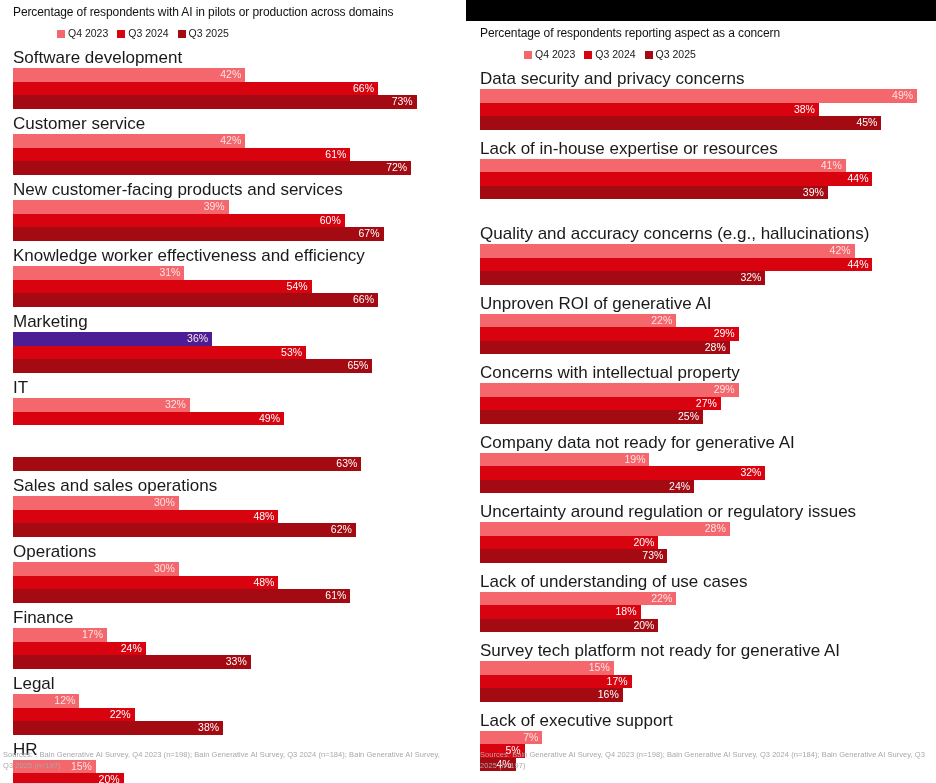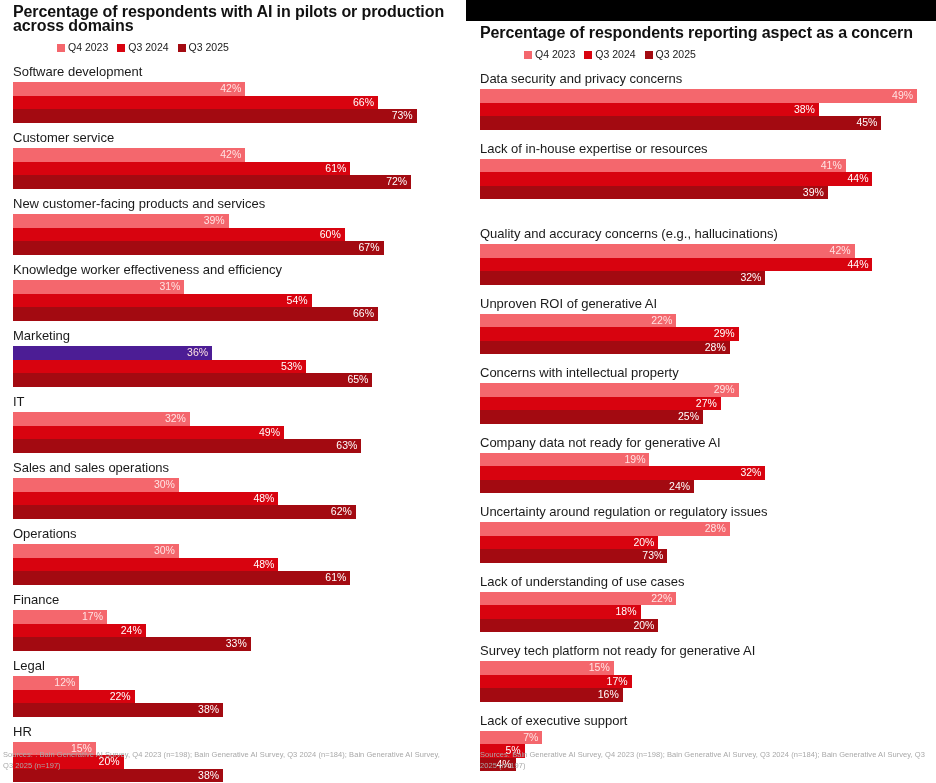--- a/index.html
+++ b/index.html
@@ -39,22 +39,22 @@
     top: 0; left: 0; right: 0;
     height: 21px;
     background: #000000;
   }
 
   .panel-left .panel-inner  { padding: 5px 12px 0 13px; }
   .panel-right .panel-inner { padding: 26px 6px 0 14px; }
 
   
   .chart-title {
-    font-size: 16px;
-    font-weight: bold;
+    font-size: 12px;
+    font-weight: normal;
     letter-spacing: -0.1px;
     color: #111111;
     line-height: 14px;
     margin-bottom: 9px;
   }
 
   
   .legend {
     display: flex;
     align-items: center;
@@ -79,21 +79,21 @@
     line-height: 11px;
     white-space: nowrap;
   }
 
   
   .rows { display: block; }
 
   .row { margin-bottom: 9px; }
 
   .row-label {
-    font-size: 13px;
+    font-size: 17px;
     color: #1a1a1a;
     line-height: 14px;
     margin-bottom: 3px;
     white-space: nowrap;
   }
 
   .bars { display: block; }
 
   .bar-track {
     position: relative;
@@ -264,21 +264,21 @@
                 <div class="bar" title="Q4 2023: 32%" style="width: 176.96px; background: rgb(244, 103, 109);">
                   <span class="bar-value pale">32%</span>
                 </div>
               </div>
               <div class="bar-track">
                 <div class="bar" title="Q3 2024: 49%" style="width: 270.97px; background: rgb(216, 3, 15);">
                   <span class="bar-value">49%</span>
                 </div>
               </div>
               <div class="bar-track">
-                <div class="bar" title="Q3 2025: 63%" style="width: 348.39px; background: rgb(163, 10, 17);">
+                <div class="bar" title="Q3 2025: 63%" style="width: 348.39px; background: rgb(163, 10, 17); margin-top: 32px;">
                   <span class="bar-value">63%</span>
                 </div>
               </div>
             </div>
           </div>
           <div class="row" style="margin-bottom: 8.5px;">
             <div class="row-label">Sales and sales operations</div>
             <div class="bars">
               <div class="bar-track">
                 <div class="bar" title="Q4 2023: 30%" style="width: 165.9px; background: rgb(244, 103, 109);">

